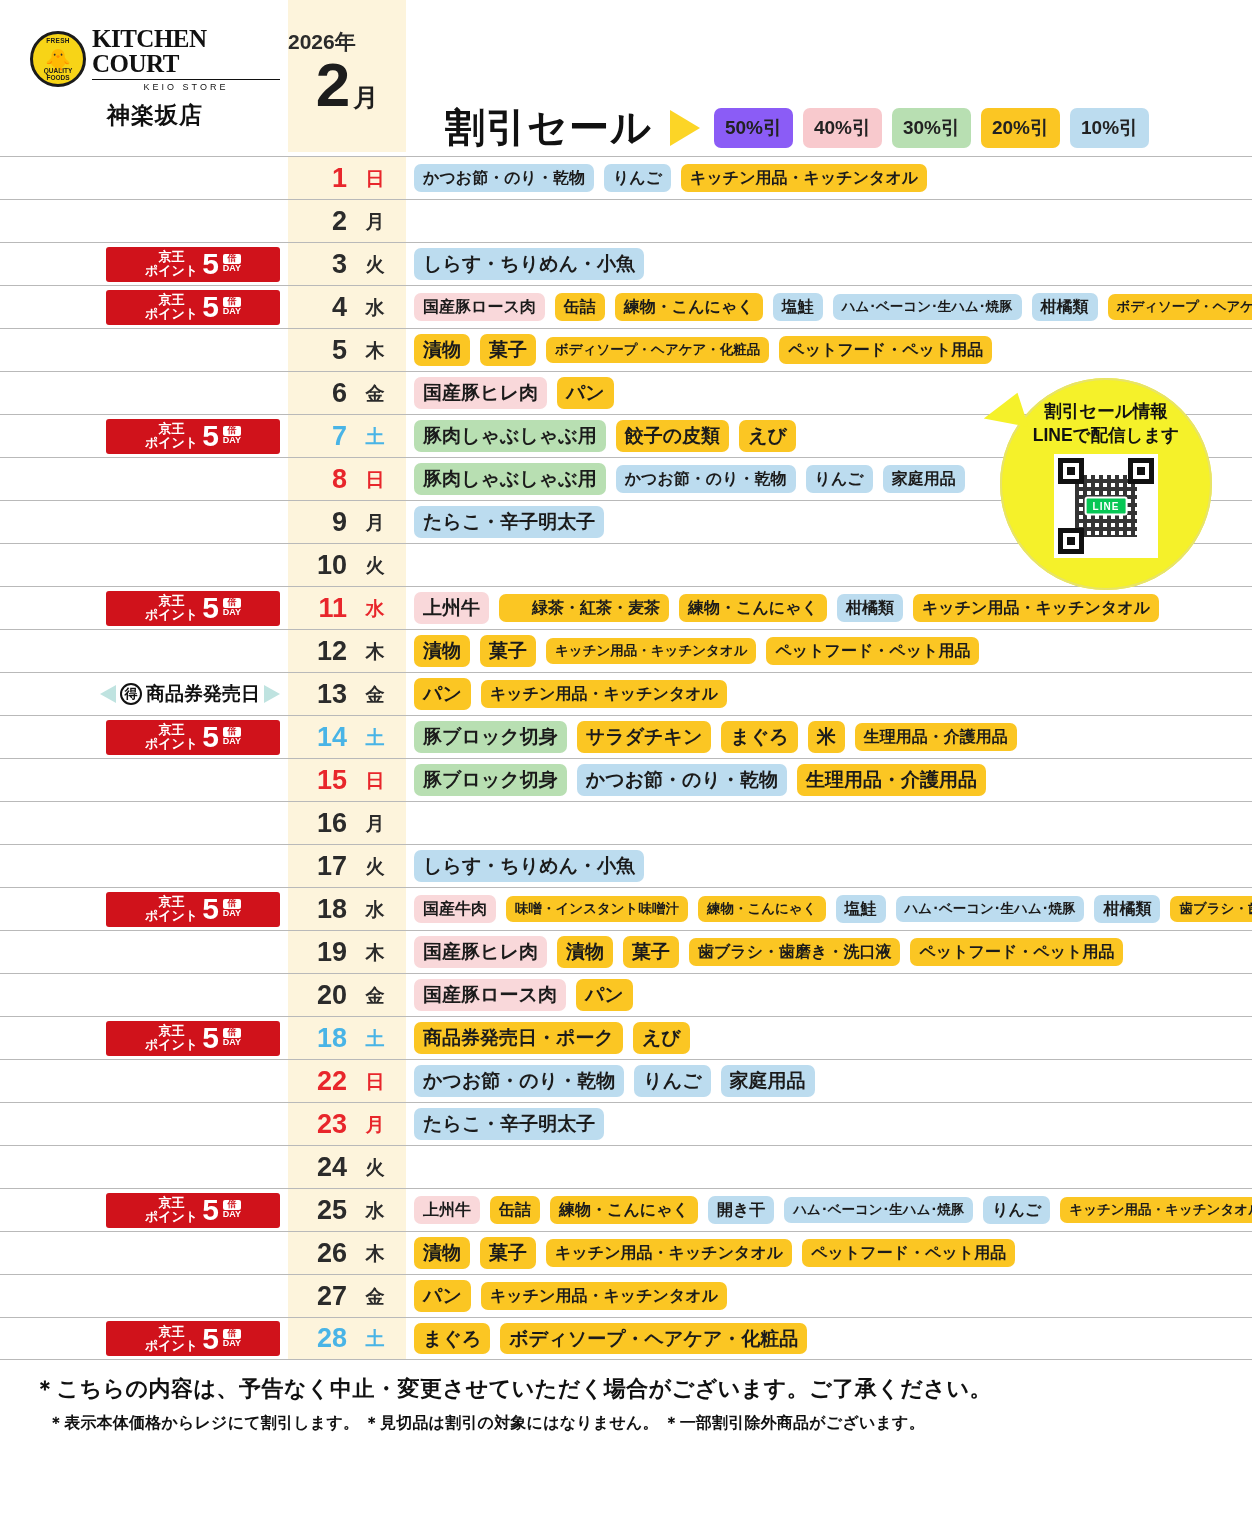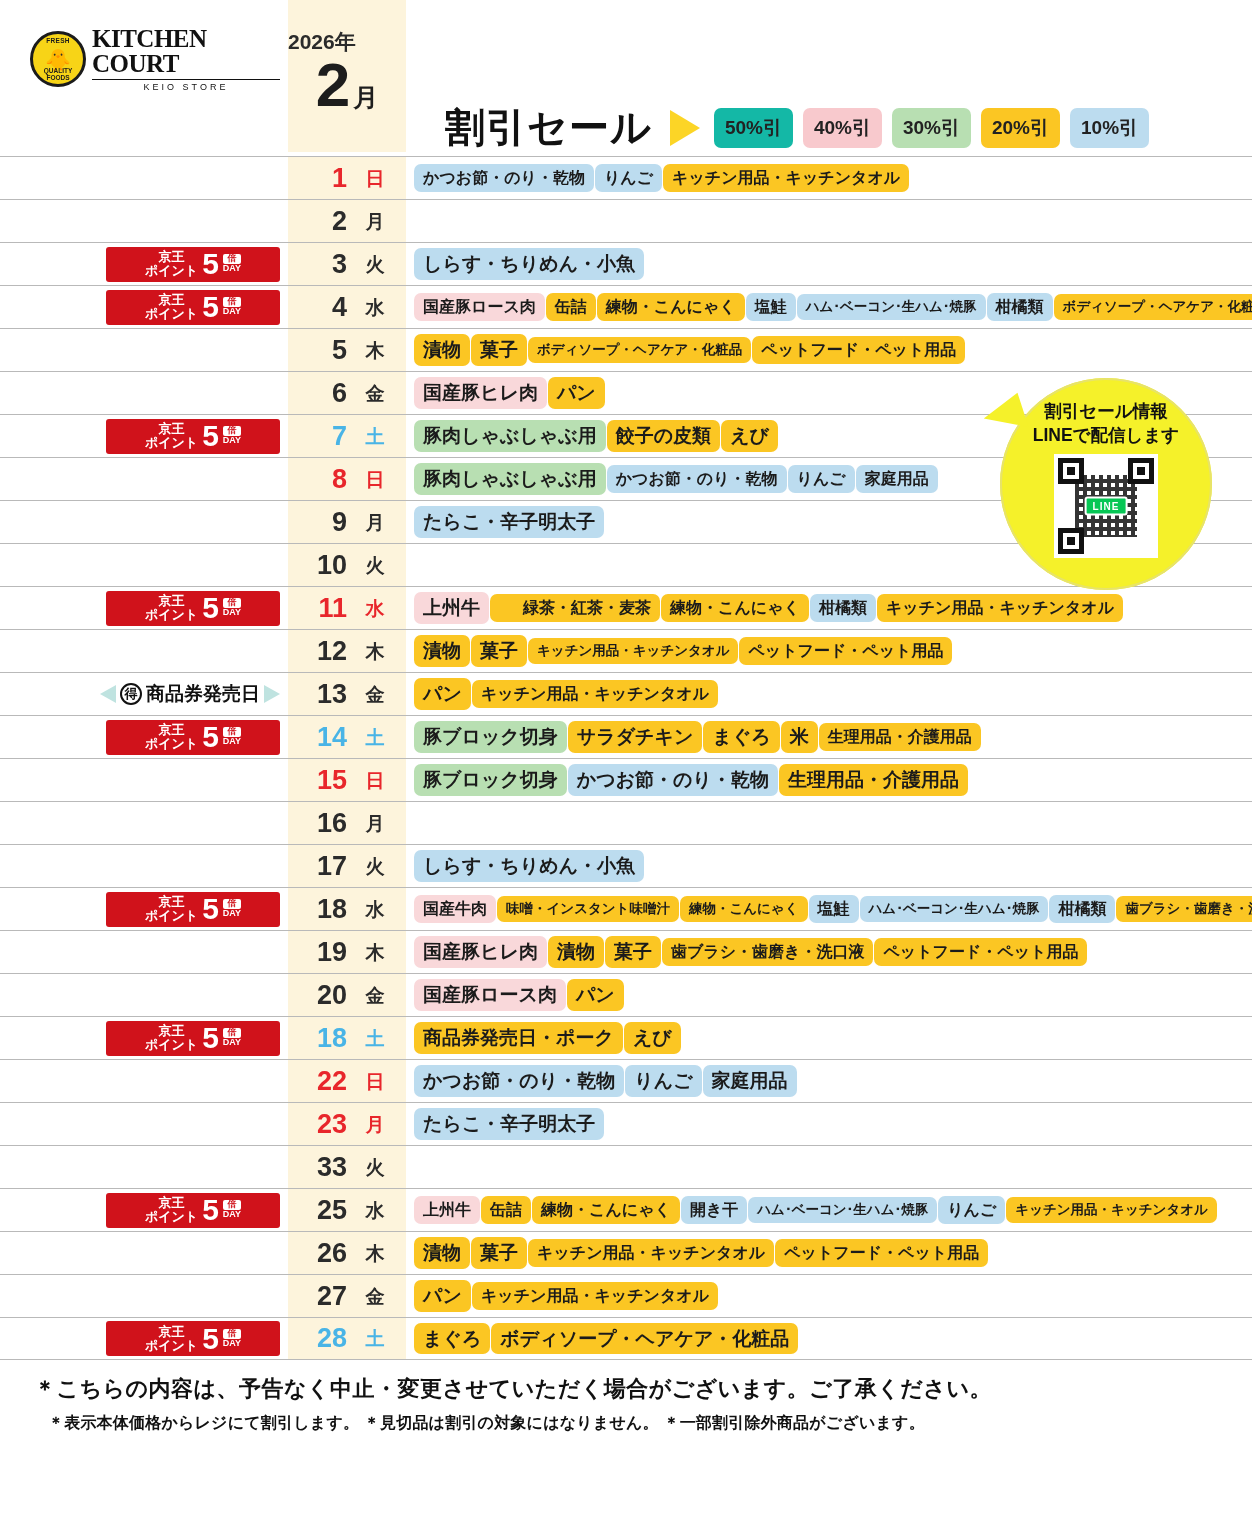--- a/index.html
+++ b/index.html
@@ -199,21 +199,21 @@
     text-align: center;
     line-height: 1;
   }
   .c-sun { color: #e8262b; }
   .c-sat { color: #49b4e6; }
   .c-wd  { color: #2b2b2b; }
   .col-items {
     flex: 1;
     display: flex;
     align-items: center;
-    gap: 1px;
+    gap: 10px;
     padding-left: 8px;
     flex-wrap: nowrap;
   }
   .tag {
     border-radius: 7px;
     padding: 5px 9px;
     font-weight: bold;
     color: #1b1b1b;
     white-space: nowrap;
     line-height: 1.15;
@@ -388,35 +388,36 @@
         <div class="logo-badge">
           <span class="bt">FRESH</span>
           <span class="chick">🐥</span>
           <span class="bb">QUALITY FOODS</span>
         </div>
         <div class="logo-text">
           <div class="logo-main">KITCHEN COURT</div>
           <div class="logo-sub">KEIO STORE</div>
         </div>
       </div>
+      <div class="store-name">神楽坂店</div>
     </div>
 
     <div class="month-box">
       <div class="month-year">2026年</div>
       <div class="month-num-wrap">
         <span class="month-num">2</span>
         <span class="month-suffix">月</span>
       </div>
     </div>
 
     <div class="title-area">
       <div class="sale-title">割引セール</div>
       <div class="tri"></div>
       <div id="discount-legend" style="display:flex; gap:10px;">
-          <span class="pct" style="background: #14b8a6;">50%引</span>
+          <span class="pct" style="background: #8b5cf6;">50%引</span>
           <span class="pct" style="background: rgb(248, 201, 205);">40%引</span>
           <span class="pct" style="background: rgb(184, 223, 178);">30%引</span>
           <span class="pct" style="background: rgb(251, 198, 35);">20%引</span>
           <span class="pct" style="background: rgb(188, 220, 239);">10%引</span>
         </div>
     </div>
   </div>
 
   <div class="bubble">
     <div class="bubble-t1">割引セール情報</div>
@@ -766,21 +767,21 @@
           <span class="dnum c-sun">23</span>
           <span class="dwk c-sun">月</span>
         </div>
         <div class="col-items">
           <span class="tag t-lg" style="background: rgb(188, 220, 239);">たらこ・辛子明太子</span>
         </div>
       </div>
       <div class="row">
         <div class="col-point"></div>
         <div class="col-date">
-          <span class="dnum c-wd">33</span>
+          <span class="dnum c-wd">24</span>
           <span class="dwk c-wd">火</span>
         </div>
         <div class="col-items"></div>
       </div>
       <div class="row">
         <div class="col-point">
           <div class="point-badge">
             <div class="pb-left">
               <div>京王</div>
               <div>ポイント</div>

